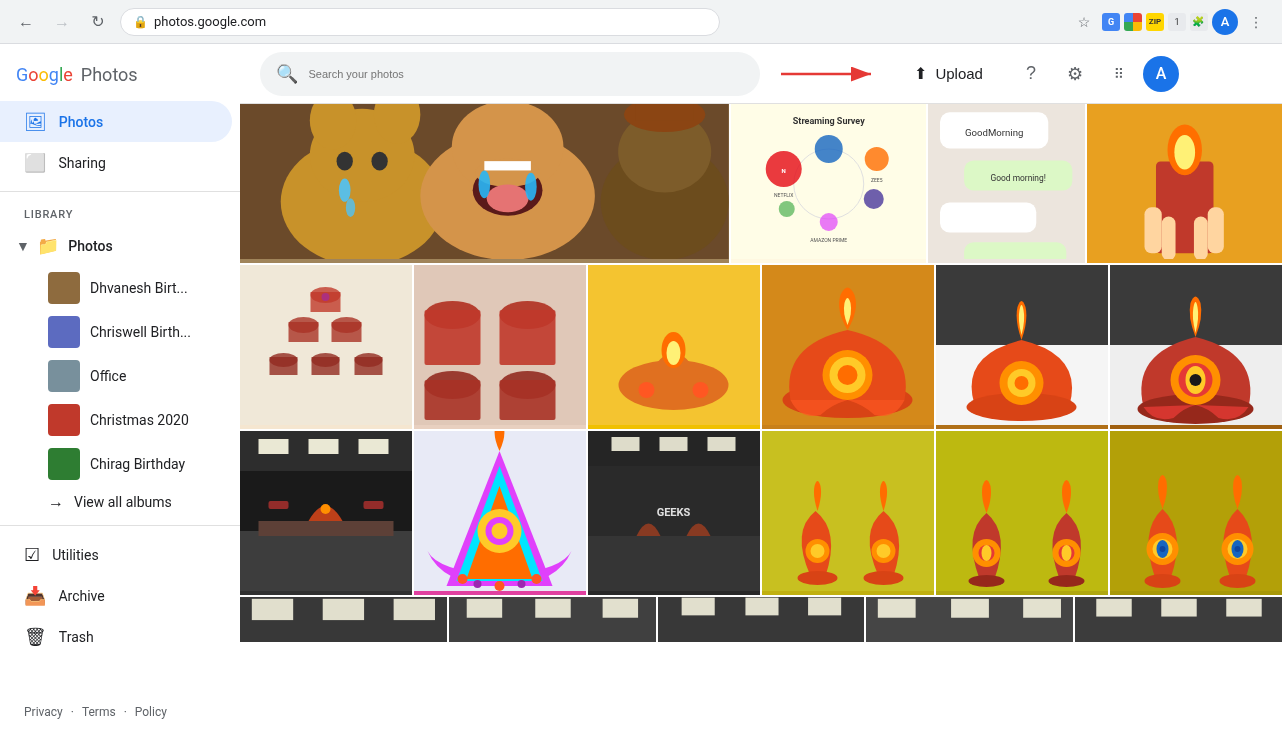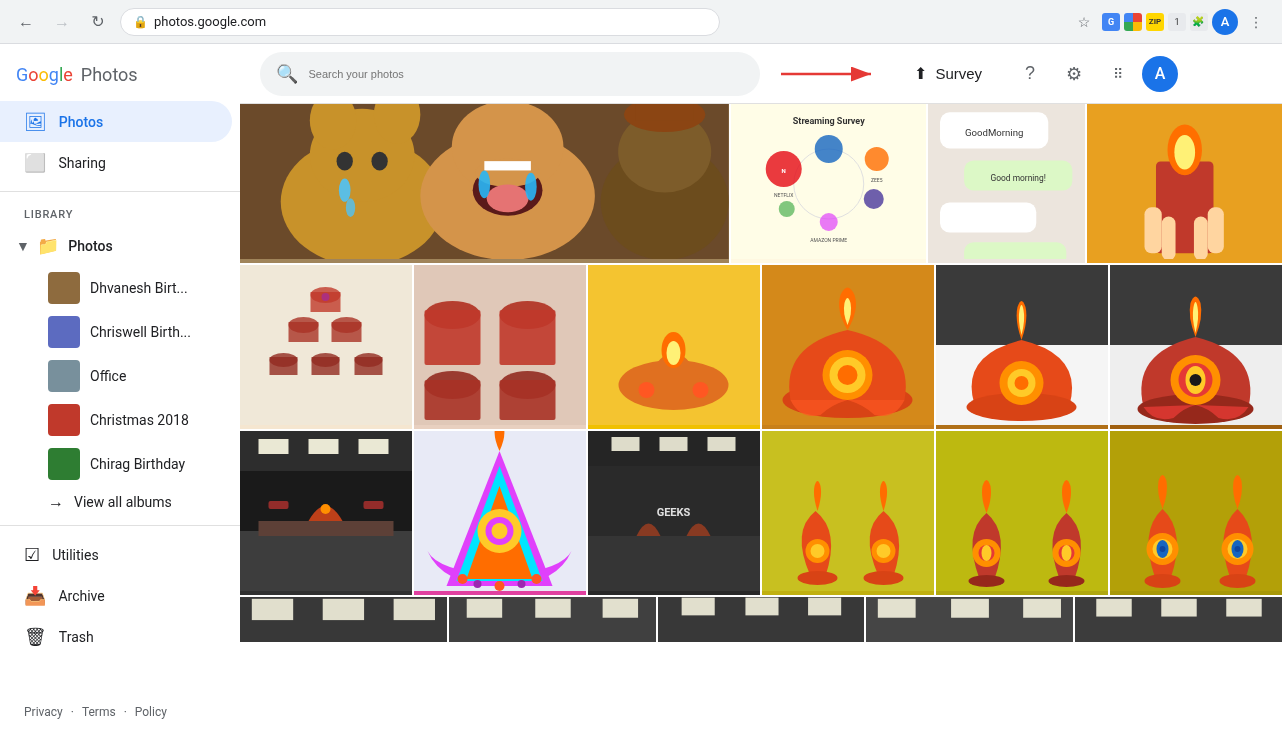--- a/index.html
+++ b/index.html
@@ -306,21 +306,21 @@
     <div class="album-item">
       <div class="album-thumb-placeholder" style="background:#5c6bc0; border-radius:4px;"></div>
       <span>Chriswell Birth...</span>
     </div>
     <div class="album-item">
       <div class="album-thumb-placeholder" style="background:#78909c; border-radius:4px;"></div>
       <span>Office</span>
     </div>
     <div class="album-item">
       <div class="album-thumb-placeholder" style="background:#c0392b; border-radius:4px;"></div>
-      <span>Christmas 2018</span>
+      <span>Christmas 2020</span>
     </div>
     <div class="album-item">
       <div class="album-thumb-placeholder" style="background:#2e7d32; border-radius:4px;"></div>
       <span>Chirag Birthday</span>
     </div>
 
     <div class="view-all-item">
       <span style="font-size:16px;">→</span>
       <span>View all albums</span>
     </div>
@@ -361,21 +361,21 @@
         <defs>
           <marker id="arrowhead" markerWidth="8" markerHeight="6" refX="8" refY="3" orient="auto">
             <polygon points="0 0, 8 3, 0 6" fill="#e53935"></polygon>
           </marker>
         </defs>
         <line x1="5" y1="14" x2="95" y2="14" stroke="#e53935" stroke-width="2.5" marker-end="url(#arrowhead)"></line>
       </svg>
 
       <button class="upload-btn">
         <span style="font-size:16px;">⬆</span>
-        <span>Survey</span>
+        <span>Upload</span>
       </button>
 
       <div style="display:flex; align-items:center; gap:4px;">
         <button class="icon-btn">?</button>
         <button class="icon-btn">⚙</button>
         <button class="icon-btn" style="font-size:14px;">⠿</button>
         <div class="profile-circle" style="width:36px; height:36px; font-size:16px;">A</div>
       </div>
     </div>
 

